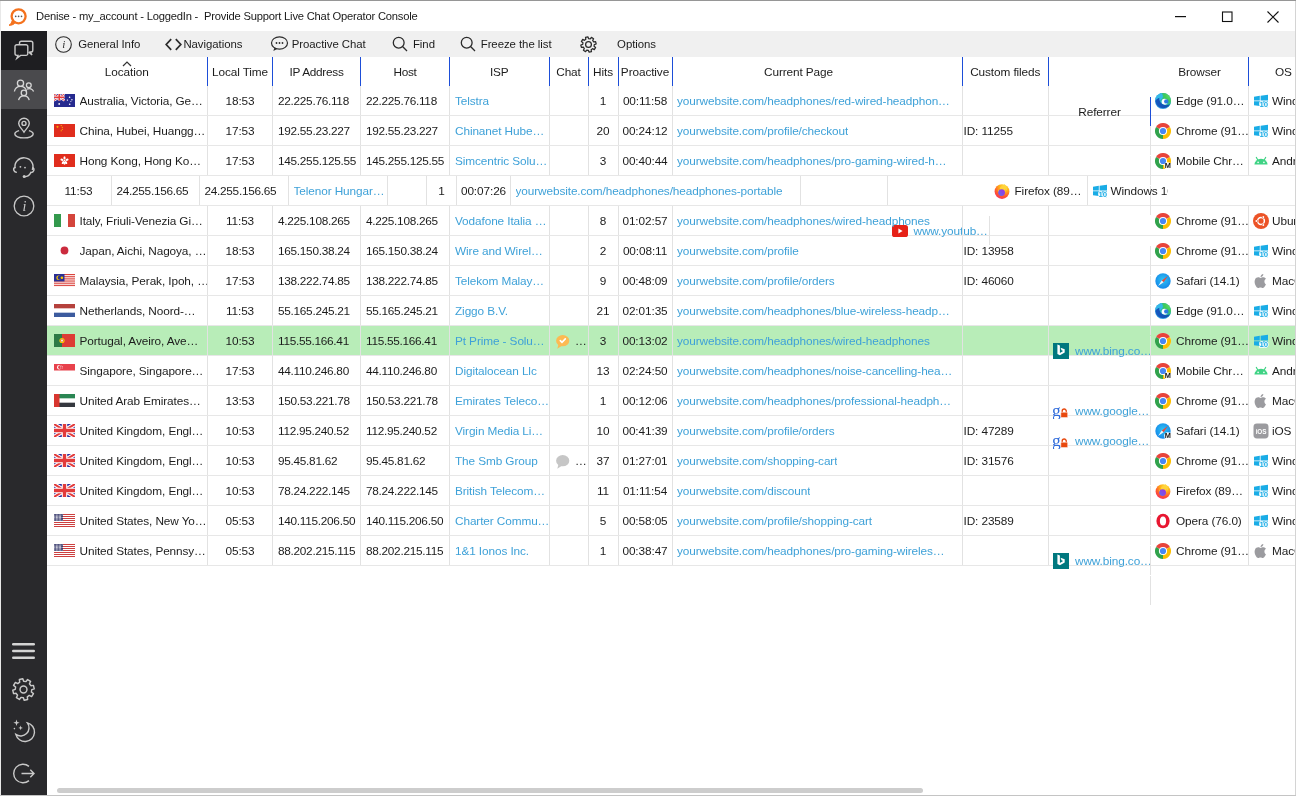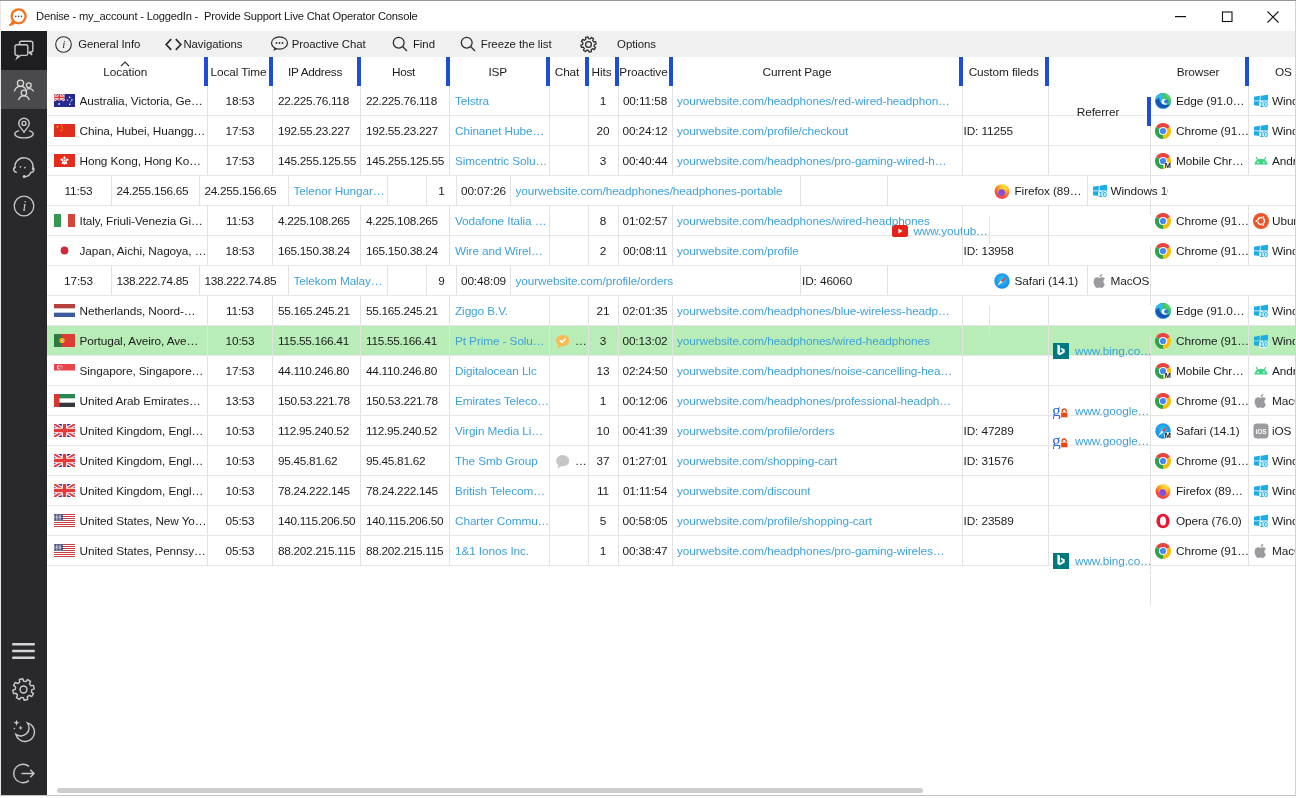--- a/index.html
+++ b/index.html
@@ -15,21 +15,21 @@
 .sbfirst { background:#1e1e21; }
 .sbactive { background:#4a4a4d; }
 #toolbar { position:absolute; left:46.5px; top:31px; width:1249.5px; height:26px; background:#f0f0f0; display:flex; align-items:center; font-size:11.4px; letter-spacing:-0.05px; color:#1b1b1b; }
 .titem { display:flex; align-items:center; }
 #grid { position:absolute; left:46.5px; top:57px; width:1280px; }
 .row, .hrow { display:flex; width:1283px; }
 .hrow { height:29px; }
 .row { height:30px; border-bottom:1px solid #e7e7e7; background:#fff; }
 .row.sel { background:#b8edb8; }
 .cell { height:100%; border-right:1px solid #e2e2e2; display:flex; align-items:center; font-size:11.8px; letter-spacing:-0.1px; white-space:nowrap; overflow:hidden; flex:none; }
-.hrow .cell { justify-content:center; align-items:flex-end; padding-bottom:7.5px; position:relative; border-right:4px solid #1d4ed8; }
+.hrow .cell { justify-content:center; align-items:flex-end; padding-bottom:7.5px; position:relative; border-right:1px solid #1d4ed8; }
 .c-loc { width:161.5px; padding-left:7.5px; }
 .c-time { width:65px; justify-content:center; padding-left:0; }
 .c-ip { width:88px; padding-left:5px; letter-spacing:-0.28px; }
 .c-host { width:89px; padding-left:5px; letter-spacing:-0.28px; }
 .c-isp { width:99.5px; padding-left:5px; }
 .c-chat { width:39px; padding-left:4px; }
 .c-hits { width:30px; justify-content:center; }
 .c-dur { width:54px; justify-content:center; }
 .c-page { width:290px; padding-left:4.5px; }
 .c-cust { width:86.5px; padding-left:1px; }
@@ -530,20 +530,37 @@
           <path d="M1 3.7 L6.8 2.85 V7.55 H1 Z" fill="#19ace6"></path>
           <path d="M7.6 2.73 L15 1.65 V7.55 H7.6 Z" fill="#19ace6"></path>
           <path d="M1 8.35 H6.8 V13.05 L1 12.2 Z" fill="#19ace6"></path>
           <path d="M7.6 8.35 H15 V14.25 L7.6 13.17 Z" fill="#19ace6"></path>
           <text x="10.8" y="14.4" font-family="Liberation Sans" font-size="7.8" font-weight="bold" fill="#19ace6" stroke="#fff" stroke-width="1.5" paint-order="stroke" text-anchor="middle">10</text>
         </svg>
         <span>Windows 10</span>
       </div>
 </div>
 <div class="row">
+<div class="cell c-loc">
+        <svg class="flag" width="21" height="13" viewBox="0 0 21 13">
+          <rect width="21" height="13" fill="#fff"></rect>
+          <rect y="0.00" width="21" height="0.93" fill="#d8362f"></rect>
+          <rect y="1.86" width="21" height="0.93" fill="#d8362f"></rect>
+          <rect y="3.71" width="21" height="0.93" fill="#d8362f"></rect>
+          <rect y="5.57" width="21" height="0.93" fill="#d8362f"></rect>
+          <rect y="7.43" width="21" height="0.93" fill="#d8362f"></rect>
+          <rect y="9.29" width="21" height="0.93" fill="#d8362f"></rect>
+          <rect y="11.14" width="21" height="0.93" fill="#d8362f"></rect>
+          <rect width="10.5" height="7.43" fill="#2a2f94"></rect>
+          <circle cx="4.6" cy="3.7" r="2.3" fill="#f7c800"></circle>
+          <circle cx="5.6" cy="3.7" r="2" fill="#2a2f94"></circle>
+          <circle cx="7.9" cy="3.7" r="1.3" fill="#f7c800"></circle>
+        </svg>
+        <span class="trunc">Malaysia, Perak, Ipoh, …</span>
+      </div>
 <div class="cell c-time">17:53</div>
 <div class="cell c-ip">138.222.74.85</div>
 <div class="cell c-host">138.222.74.85</div>
 <div class="cell c-isp">
         <a class="lnk trunc">Telekom Malay…</a>
       </div>
 <div class="cell c-chat"></div>
 <div class="cell c-hits">9</div>
 <div class="cell c-dur">00:48:09</div>
 <div class="cell c-page">

